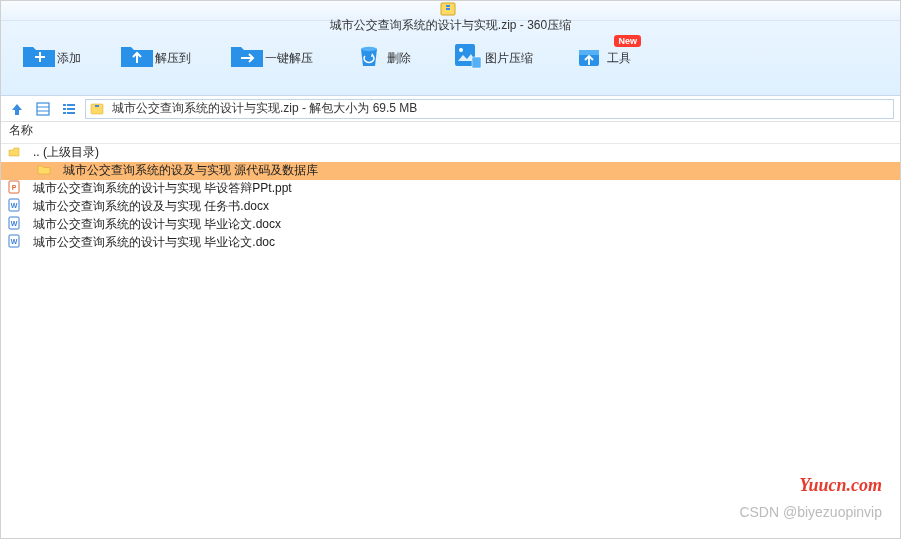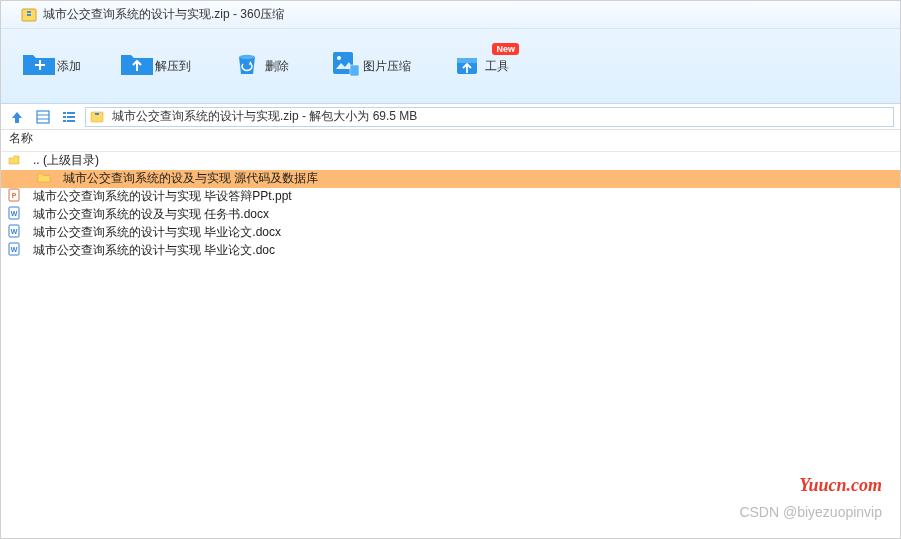--- a/index.html
+++ b/index.html
@@ -1,17 +1,17 @@
 <!DOCTYPE html>
 <html><head>
 <meta charset="utf-8">
 <style>
 * { margin: 0; padding: 0; box-sizing: border-box; font-family: "Microsoft YaHei", "SimSun", sans-serif; }
 body { width: 901px; height: 539px; background: #fff; font-size: 12px; color: #333; position: relative; overflow: hidden; border: 1px solid #d0d0d0; }
-.titlebar { height: 28px; background: linear-gradient(#f8fcff, #eaf4ff); display: flex; align-items: center; padding: 0 20px; border-bottom: 1px solid #d8e6f3; }
+.titlebar { height: 20px; background: linear-gradient(#f8fcff, #eaf4ff); display: flex; align-items: center; padding: 0 4px; border-bottom: 1px solid #d8e6f3; flex-direction: column; }
 .title-icon { width: 16px; height: 16px; margin-right: 6px; }
 .titlebar-text { font-size: 12px; color: #333; }
 .toolbar { height: 75px; background: linear-gradient(#eaf5ff, #def0ff); display: flex; align-items: center; padding: 4px 20px; gap: 38px; border-bottom: 1px solid #c5d9ec; }
 .tool-btn { display: flex; flex-direction: row; align-items: center; cursor: pointer; position: relative; }
 .tool-icon { width: 36px; height: 28px; margin-bottom: 6px; display: flex; align-items: center; justify-content: center; }
 .tool-label { font-size: 12px; color: #333; }
 .badge-new { position: absolute; top: -6px; right: -10px; background: #ff3b30; color: #fff; font-size: 9px; padding: 1px 4px; border-radius: 3px; font-weight: bold; }
 .pathbar { height: 26px; background: #fff; border-bottom: 1px solid #e0e0e0; display: flex; align-items: center; padding: 0 6px; gap: 6px; }
 .path-btn { width: 20px; height: 20px; display: flex; align-items: center; justify-content: center; cursor: pointer; }
 .path-field { flex: 1; height: 20px; border: 1px solid #c0d4e8; background: #fff; display: flex; align-items: center; padding: 0 4px; gap: 8px; }
@@ -55,20 +55,29 @@
     <div class="tool-icon">
       <svg width="36" height="28" viewBox="0 0 36 28">
           <path d="M2 6 L12 6 L15 9 L34 9 L34 26 L2 26 Z" fill="#2a91e8"></path>
           <path d="M18 22 L18 13 M14 16 L18 12 L22 16" stroke="#fff" stroke-width="2" fill="none"></path>
         </svg>
     </div>
     <span class="tool-label">解压到</span>
   </div>
   <div class="tool-btn">
     <div class="tool-icon">
+      <svg width="36" height="28" viewBox="0 0 36 28">
+          <path d="M2 6 L12 6 L15 9 L34 9 L34 26 L2 26 Z" fill="#2a91e8"></path>
+          <path d="M12 17 L24 17 M20 13 L24 17 L20 21" stroke="#fff" stroke-width="2" fill="none"></path>
+        </svg>
+    </div>
+    <span class="tool-label">一键解压</span>
+  </div>
+  <div class="tool-btn">
+    <div class="tool-icon">
       <svg width="28" height="28" viewBox="0 0 28 28">
           <path d="M6 8 L22 8 L20 25 L8 25 Z" fill="#2a91e8"></path>
           <ellipse cx="14" cy="8" rx="8" ry="2.2" fill="#55b0f5"></ellipse>
           <path d="M10 15 A5 4 0 1 0 18 15" stroke="#fff" stroke-width="1.5" fill="none"></path>
           <path d="M17 12 L19 15 L16 16" fill="#fff"></path>
         </svg>
     </div>
     <span class="tool-label">删除</span>
   </div>
   <div class="tool-btn">

